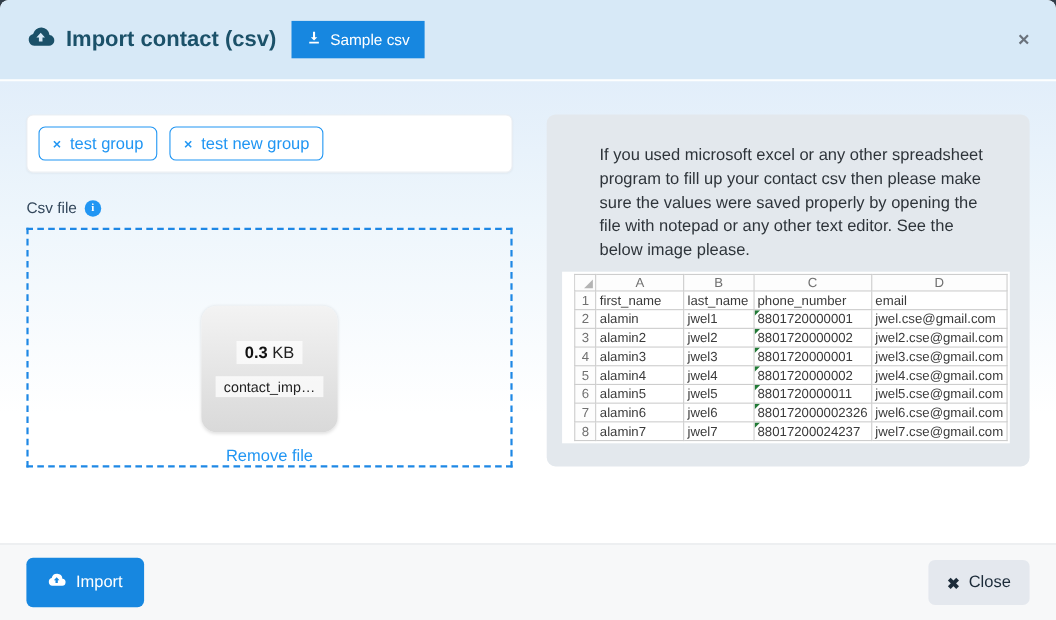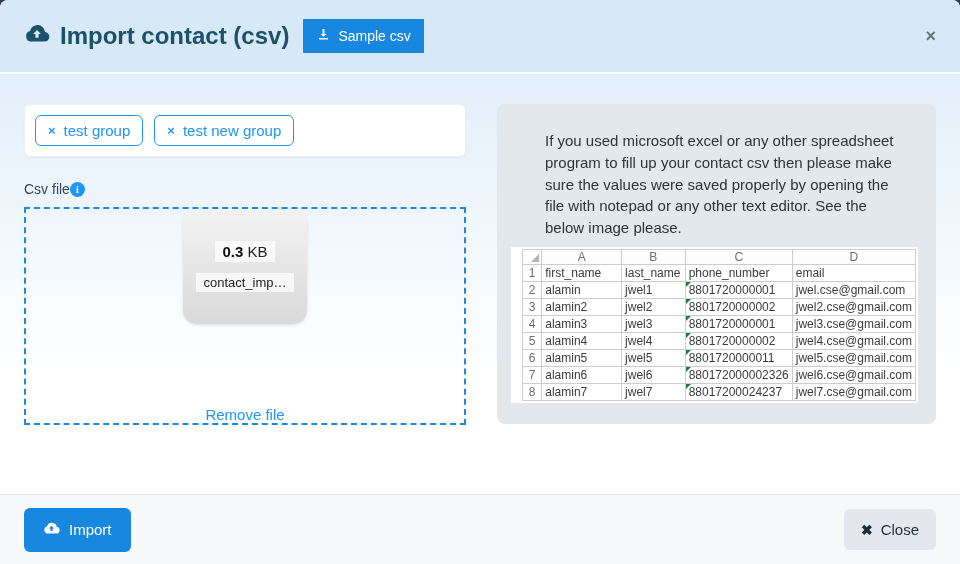--- a/index.html
+++ b/index.html
@@ -7,49 +7,49 @@
   body { background:#313d49; font-family:"Liberation Sans", sans-serif; }
 
   .modal { width:960px; height:564px; border-radius:8px 8px 0 0; overflow:hidden;
            display:flex; flex-direction:column; background:#fff; }
 
   
   .modal-header { height:74px; flex:0 0 74px; background:#d7e9f7; display:flex;
                   align-items:center; padding:0 24px; border-bottom:2px solid #fdfefe; }
   .title-wrap { display:flex; align-items:center; gap:10px; color:#1b5169; }
   .title-wrap svg { width:26px; height:26px; }
-  .modal-title { font-size:24px; font-weight:bold; color:#1b5169; }
+  .modal-title { font-size:20px; font-weight:bold; color:#1b5169; }
   .btn-sample { margin-left:14px; background:#1787e0; color:#fff; border:none; border-radius:0;
                 padding:8px 13px; font-size:14px; display:flex; align-items:center; gap:7px;
                 font-family:inherit; cursor:pointer; }
   .btn-sample svg { width:15px; height:15px; }
   .modal-x { margin-left:auto; background:none; border:none; color:#6a727c; font-size:18px;
              font-weight:bold; cursor:pointer; line-height:1; font-family:inherit; }
 
   
   .modal-body { flex:1; background:linear-gradient(180deg,#e2eefa 0%,#eef6fc 30%,#ffffff 72%);
                 padding:30px 24px 0 24px; display:grid; grid-template-columns:442px 1fr;
                 column-gap:31px; align-content:start; }
 
   .field-label { font-size:14px; color:#33475b; margin-bottom:9px; }
 
   .group-field { background:#fff; border:1px solid #eceff3; border-radius:6px; padding:10px;
                  display:flex; gap:11px; min-height:44px; box-shadow:0 1px 2px rgba(0,0,0,.04); }
   .tag { border:1px solid #2196f3; color:#2196f3; border-radius:6px; background:#fff;
          padding:6px 12px; font-size:15px; display:flex; align-items:center; gap:8px; cursor:pointer; }
   .tag .x { font-size:13px; font-weight:bold; line-height:1; cursor:pointer; }
 
-  .csv-label-row { margin-top:24px; margin-bottom:10px; display:flex; align-items:center; }
+  .csv-label-row { margin-top:24px; margin-bottom:10px; display:flex; align-items:center; gap:7px; }
   .csv-label-row .field-label { margin:0; }
   .info-dot { width:15px; height:15px; border-radius:50%; background:#2196f3; color:#fff;
               font-size:10px; font-weight:bold; display:inline-flex; align-items:center;
               justify-content:center; cursor:pointer; font-family:"Liberation Serif", serif; }
 
   .dropzone { border:2px dashed #1e88e5; height:218px; display:flex; flex-direction:column;
-              align-items:center; justify-content:space-between; background:transparent; }
+              align-items:center; justify-content:flex-end; background:transparent; }
   .file-card { width:124px; height:115px; border-radius:14px;
                background:linear-gradient(180deg,#f3f3f3 0%,#e3e3e3 60%,#d9d9d9 100%);
                box-shadow:0 1px 3px rgba(0,0,0,.12); display:flex; flex-direction:column;
                align-items:center; justify-content:center; gap:11px; }
   .size-pill { background:rgba(255,255,255,.72); padding:2px 7px; font-size:15px; color:#222; }
   .size-pill b { color:#111; }
   .name-pill { background:rgba(255,255,255,.72); padding:2px 7px; font-size:13px; color:#222;
                max-width:106px; white-space:nowrap; overflow:hidden; }
   .remove-link { margin-top:13px; color:#2196f3; font-size:15px; text-decoration:none; cursor:pointer; }
 

